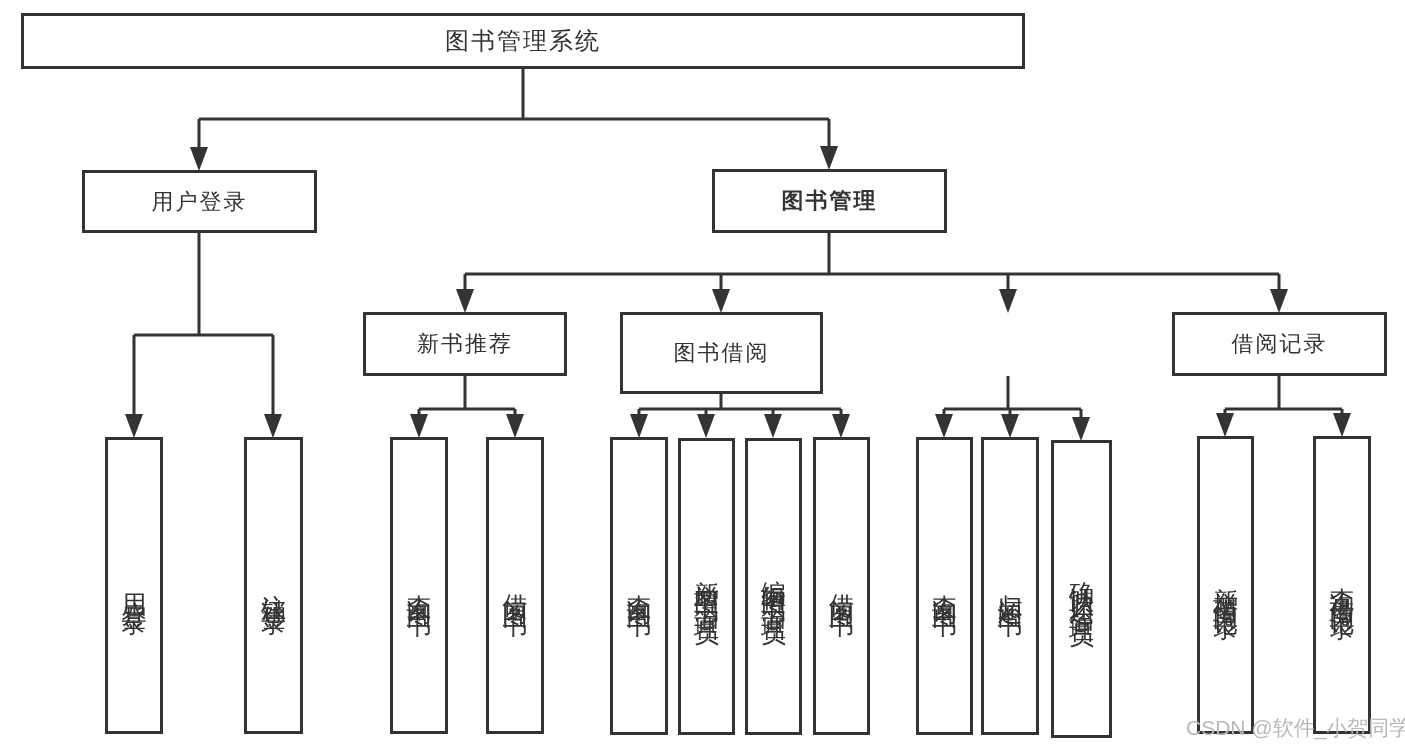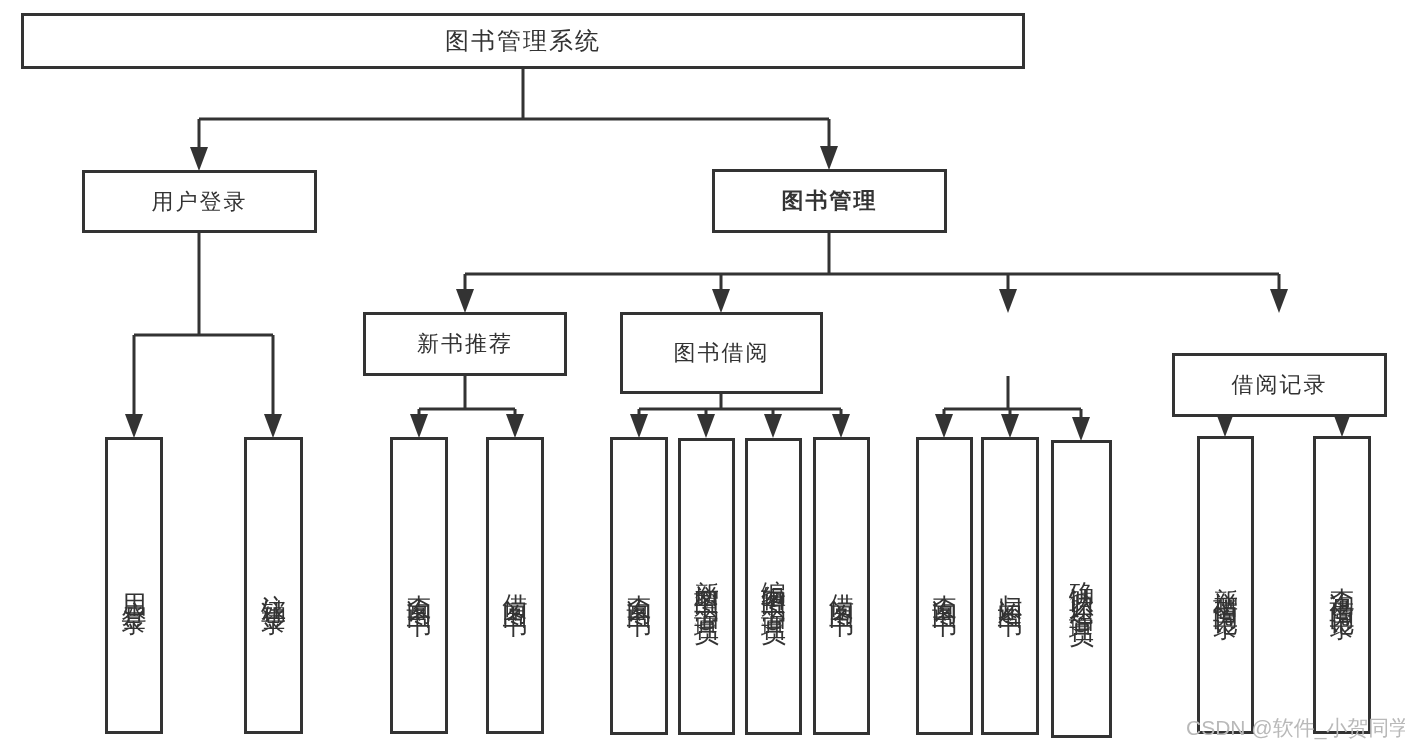--- a/index.html
+++ b/index.html
@@ -31,21 +31,21 @@
     line-height:1;
     white-space:nowrap;
   }
   
   .n-root{left:21px;top:13px;width:1004px;height:56px;}
   .n-l2-user{left:82px;top:170px;width:235px;height:63px;}
   .n-l2-mgmt{left:712px;top:169px;width:235px;height:64px;font-weight:bold;}
   .n-l3-nbr{left:363px;top:312px;width:204px;height:64px;}
   .n-l3-bb{left:620px;top:312px;width:203px;height:82px;}
   .n-l3-cb{left:902px;top:312px;width:213px;height:64px;}
-  .n-l3-br{left:1172px;top:312px;width:215px;height:64px;margin-top:41px;}
+  .n-l3-br{left:1172px;top:312px;width:215px;height:64px;}
   .n-u0{left:105px;top:437px;width:58px;height:297px;}
   .n-u1{left:244px;top:437px;width:59px;height:297px;}
   .n-nbr0{left:390px;top:437px;width:58px;height:297px;}
   .n-nbr1{left:486px;top:437px;width:58px;height:297px;}
   .n-bb0{left:610px;top:437px;width:58px;height:298px;}
   .n-bb1{left:678px;top:438px;width:57px;height:297px;}
   .n-bb2{left:745px;top:438px;width:57px;height:297px;}
   .n-bb3{left:813px;top:437px;width:57px;height:298px;}
   .n-cb0{left:916px;top:437px;width:57px;height:298px;}
   .n-cb1{left:981px;top:437px;width:58px;height:298px;}

